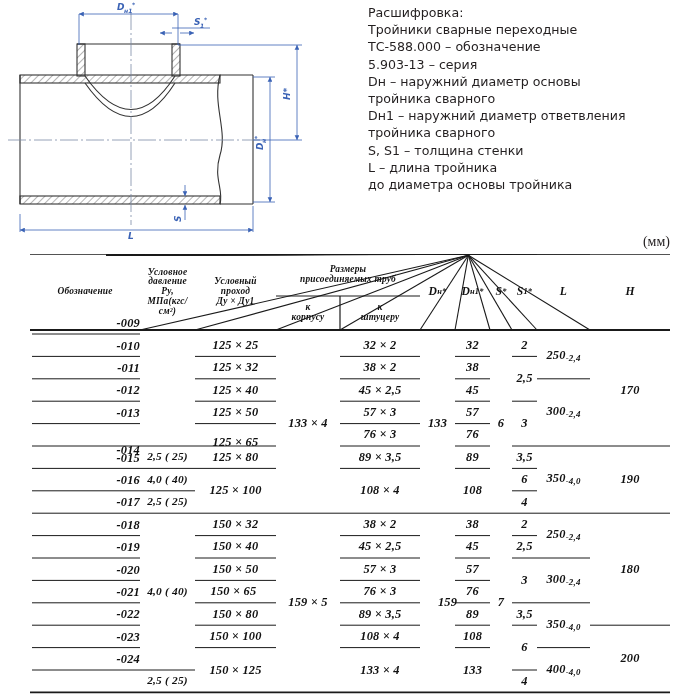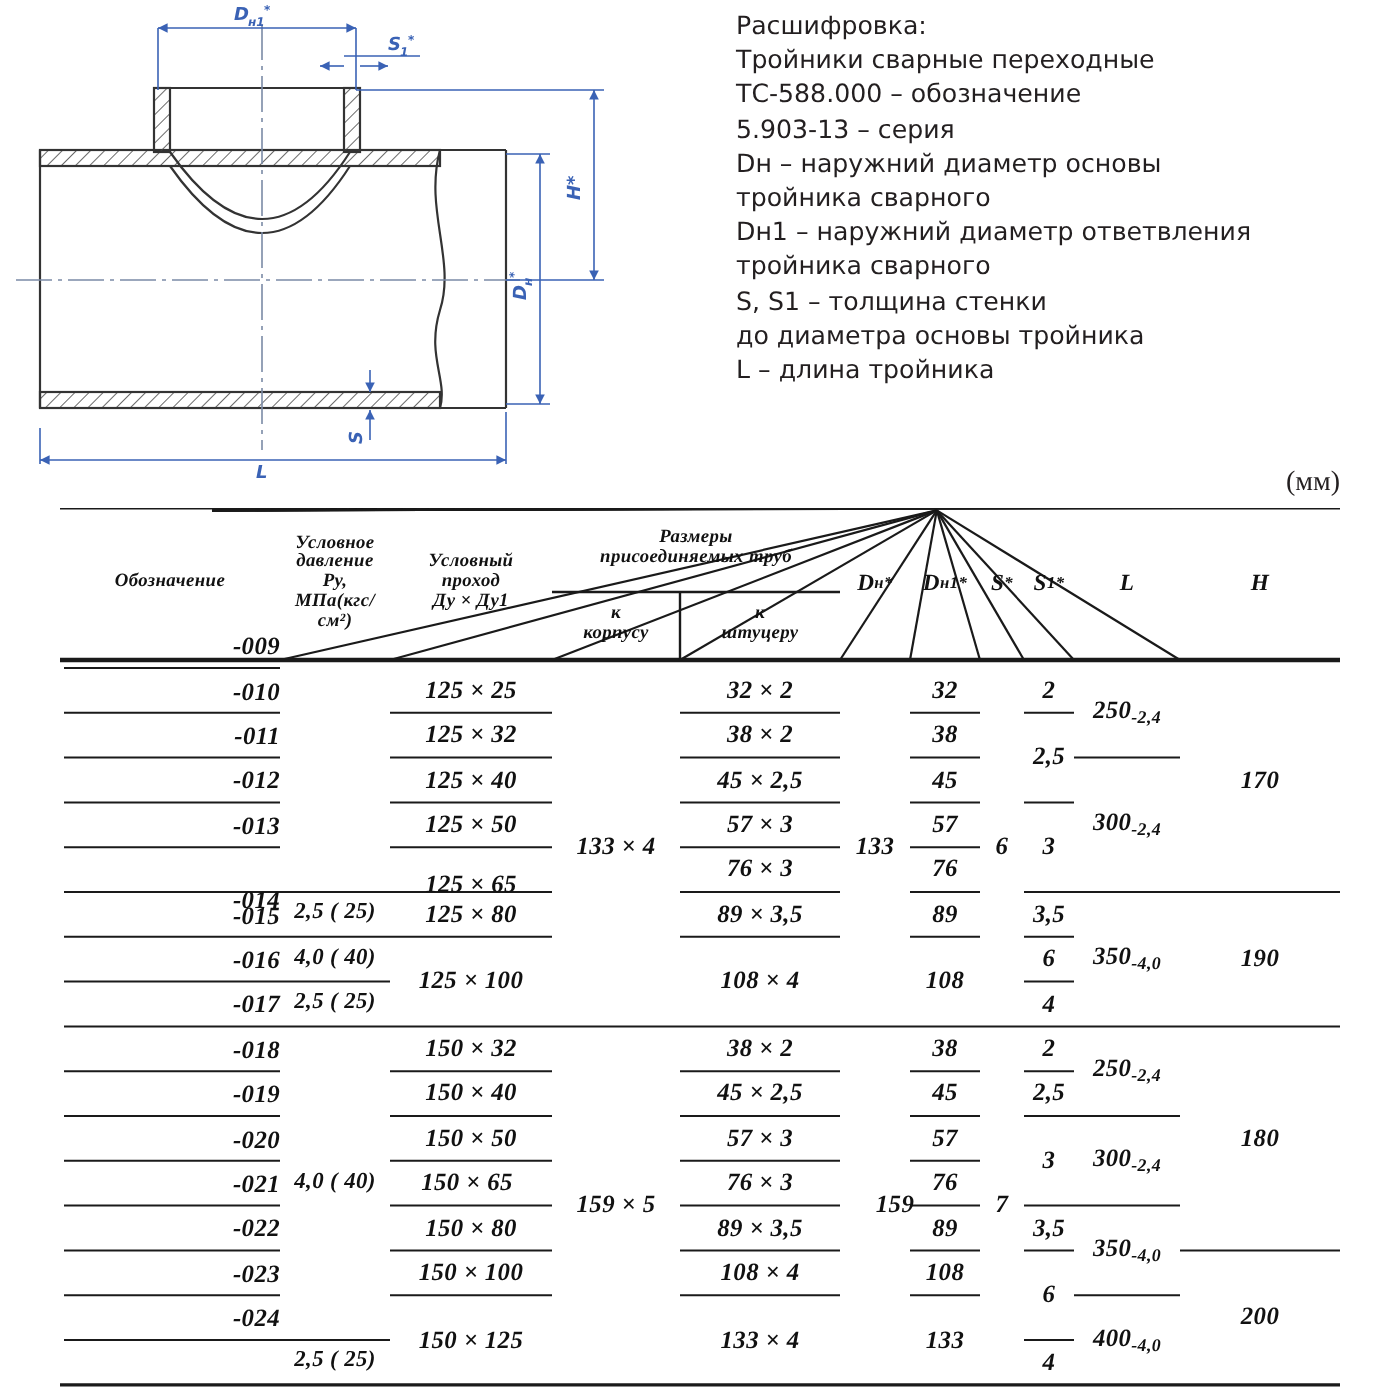--- a/index.html
+++ b/index.html
@@ -118,22 +118,22 @@
 <div id="legend">
   <div class="ln">Расшифровка:</div>
   <div class="ln">Тройники сварные переходные</div>
   <div class="ln">ТС-588.000 – обозначение</div>
   <div class="ln">5.903-13 – серия</div>
   <div class="ln">Dн – наружний диаметр основы</div>
   <div class="ln">тройника сварного</div>
   <div class="ln">Dн1 – наружний диаметр ответвления</div>
   <div class="ln">тройника сварного</div>
   <div class="ln">S, S1 – толщина стенки</div>
+  <div class="ln">L – длина тройника</div>
   <div class="ln">до диаметра основы тройника</div>
-  <div class="ln">L – длина тройника</div>
 </div>
 
 <div class="unit-note">(мм)</div>
 
 <div id="tbl">
   <svg id="grid" width="640" height="440">
       <line x1="0" y1="0" x2="640" y2="0" stroke="#1a1a1a" stroke-width="1.6"></line>
       <line x1="0" y1="76" x2="640" y2="76" stroke="#1a1a1a" stroke-width="2.2"></line>
       <line x1="110" y1="0" x2="76" y2="1.2" stroke="#1a1a1a" stroke-width="1.1"></line>
       <line x1="165" y1="0" x2="76" y2="1.2" stroke="#1a1a1a" stroke-width="1.1"></line>

